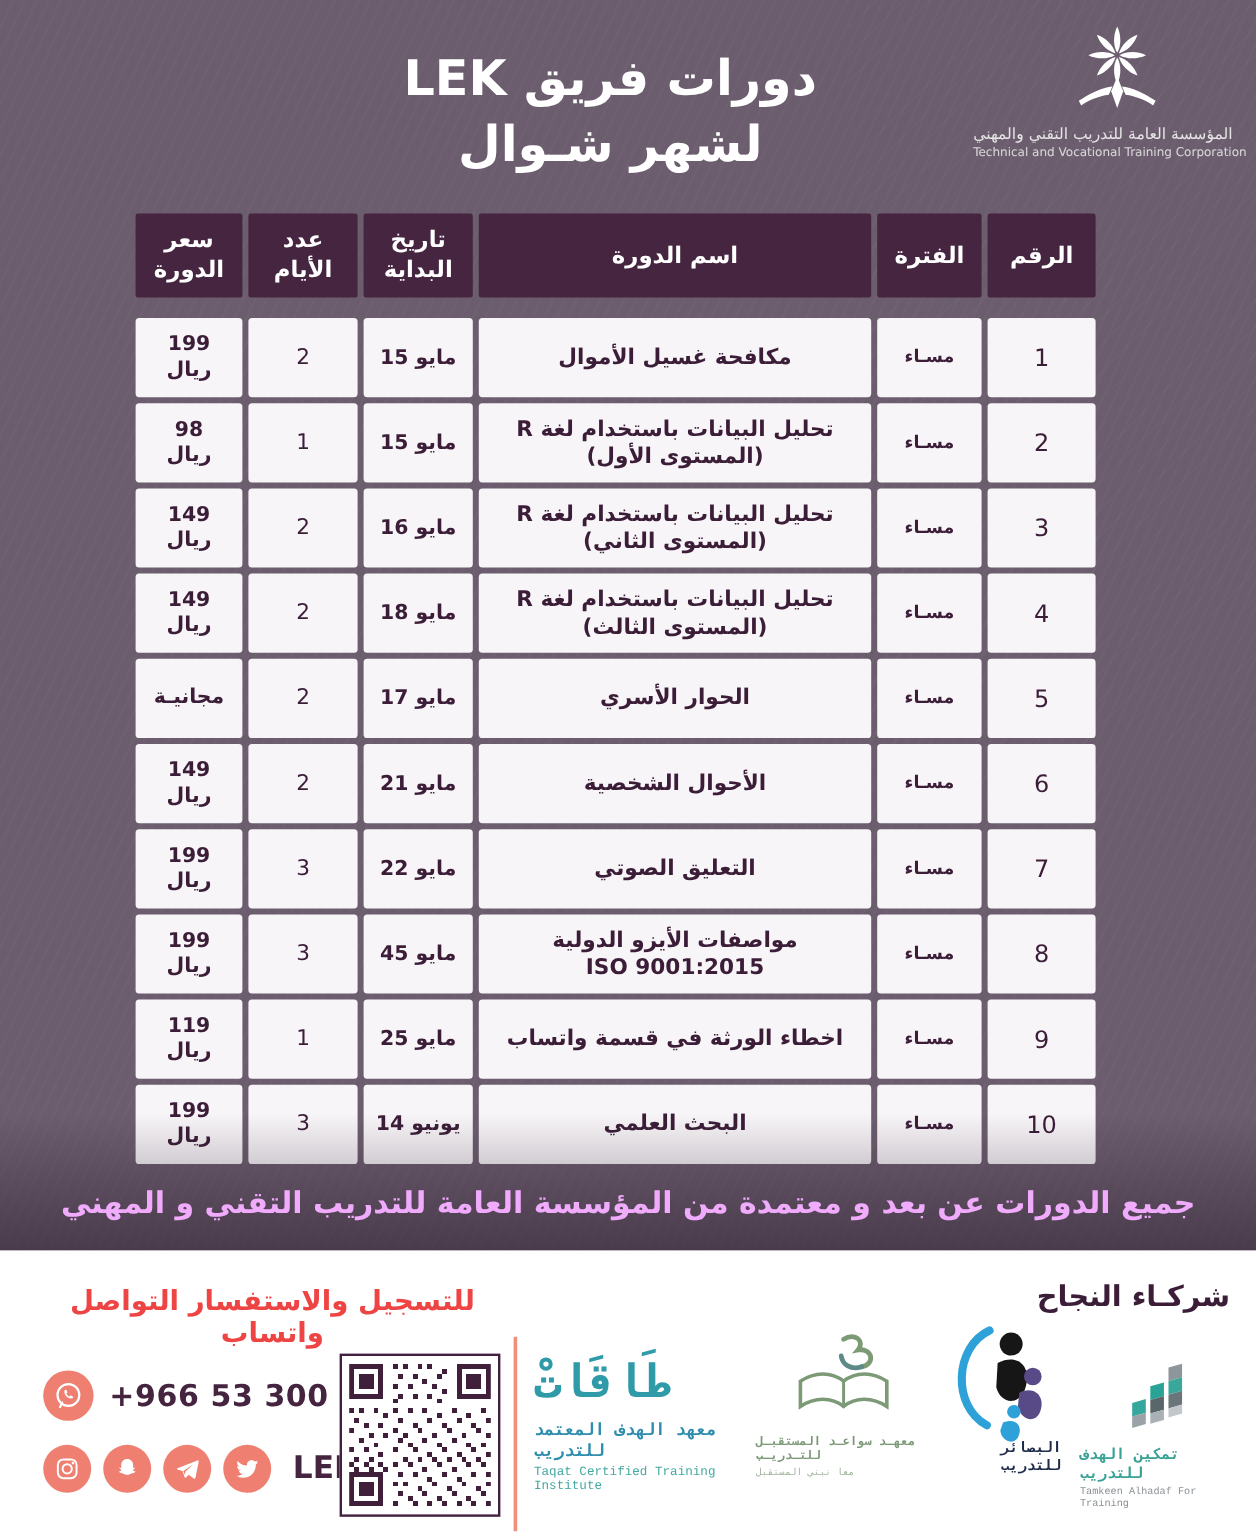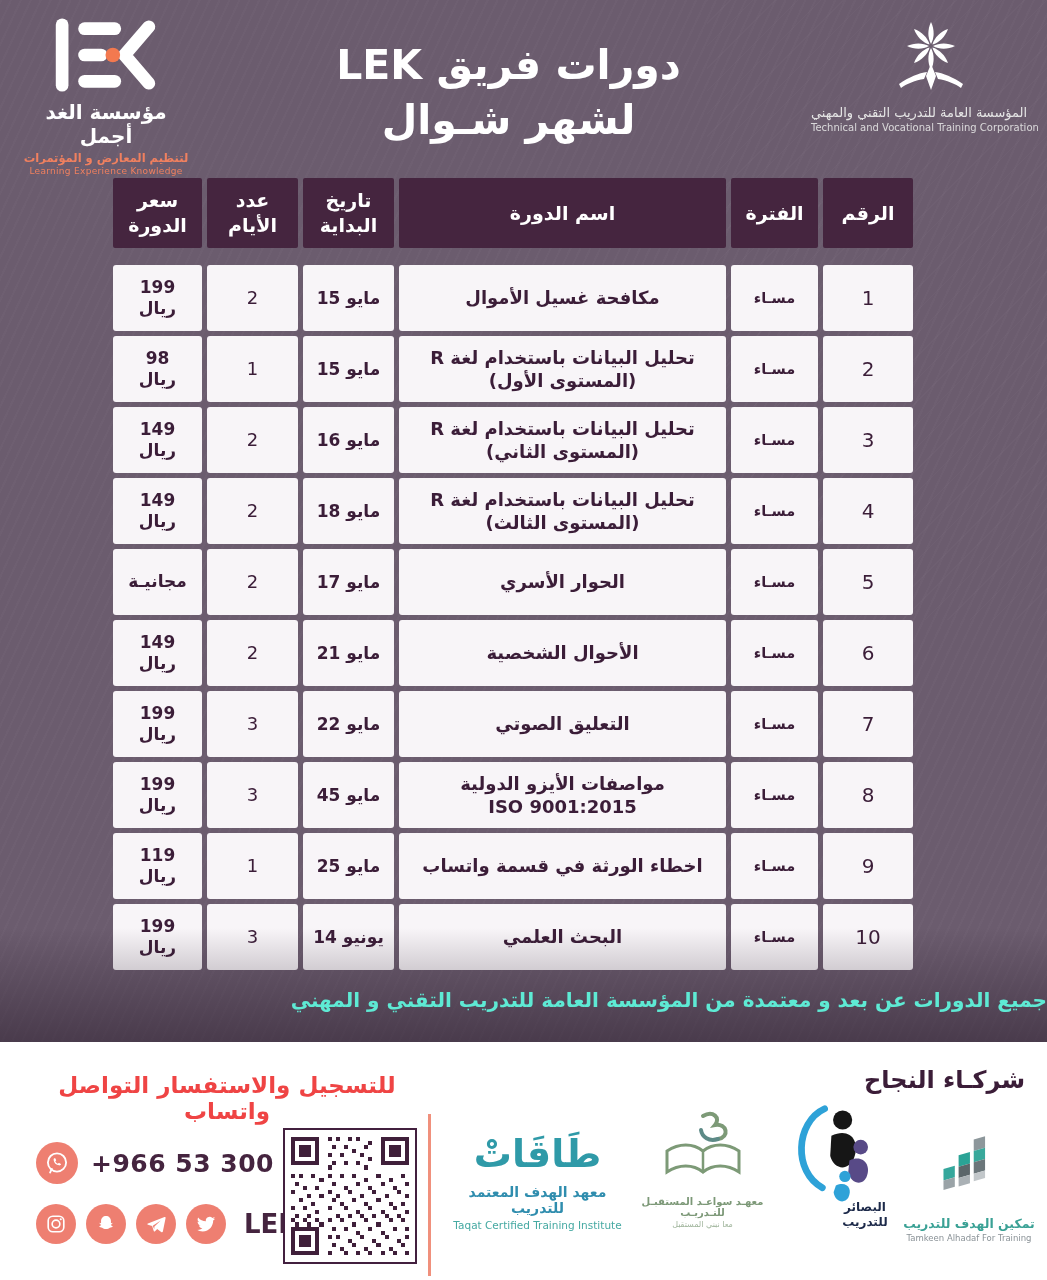--- a/index.html
+++ b/index.html
@@ -32,75 +32,60 @@
   .tbody .c{background:#f8f5f8;color:#3b1d38;height:66px;border-radius:3px;direction:rtl;}
   .c.name{font-size:18px;font-weight:bold;}
   .c.num{font-size:20px;}
   .c.period{font-size:14.5px;font-weight:bold;}
   .c.date{font-size:17px;font-weight:bold;direction:ltr;}
   .c.days{font-size:18px;}
   .c.price{font-size:17px;font-weight:bold;line-height:1.25;}
 
   .shade{position:absolute;left:0;right:0;top:928px;height:114px;
          background:linear-gradient(to bottom,rgba(40,26,42,0),rgba(40,26,42,.5));}
-  .note{position:absolute;left:0;right:0;top:988px;color:#5eead4;
-        font-size:20px;font-weight:bold;direction:rtl;}
+  .note{position:absolute;left:0;right:0;top:988px;text-align:center;color:#f0abfc;
+        font-size:25px;font-weight:bold;direction:rtl;}
 
   
   .bottom{position:absolute;left:0;top:1042px;width:1047px;height:238px;background:#ffffff;}
   .contact-h{position:absolute;left:28px;top:30px;width:398px;text-align:center;color:#ef4444;
              font-size:23px;font-weight:bold;direction:rtl;}
   .wa-row{position:absolute;left:36px;top:100px;display:flex;align-items:center;gap:13px;direction:ltr;}
   .badge{width:42px;height:42px;border-radius:50%;background:#ee7f71;display:flex;align-items:center;justify-content:center;flex:0 0 auto;}
   .soc-row{position:absolute;left:36px;top:162px;display:flex;align-items:center;gap:10px;direction:ltr;}
   .soc-row .badge{width:40px;height:40px;}
   .phone{font-size:25px;font-weight:bold;color:#45243f;letter-spacing:.5px;}
   .handle{font-size:26px;font-weight:bold;color:#45243f;margin-left:8px;}
   .qr{position:absolute;left:283px;top:86px;width:134px;height:136px;border:2px solid #43203f;
       background:#fff;box-sizing:border-box;padding:6px;}
   .qr svg{width:100%;height:100%;display:block;}
   .divider{position:absolute;left:428px;top:72px;width:3px;height:162px;background:#f0907c;}
   .partners-h{position:absolute;right:22px;top:24px;color:#3b1d38;font-size:24px;font-weight:bold;direction:rtl;}
-  .partner{position:absolute;text-align:center;}
+  .partner{position:absolute;text-align:left;font-family:Liberation Mono, monospace;}
   .partner svg{display:block;margin:0 auto;}
   #taqat{left:445px;top:92px;width:185px;}
   #taqat .big{font-size:38px;font-weight:bold;color:#2f9aa8;line-height:1.1;direction:rtl;}
   #taqat .s1{font-size:14px;font-weight:bold;color:#2f8dae;margin-top:8px;direction:rtl;}
   #taqat .s2{font-size:10.5px;color:#45a9a2;margin-top:3px;}
   #sawaed{left:630px;top:64px;width:145px;}
   #sawaed .s1{font-size:10px;font-weight:bold;color:#7c9877;margin-top:4px;direction:rtl;}
   #sawaed .s2{font-size:8px;color:#9fb49b;margin-top:2px;direction:rtl;}
   #basair{left:778px;top:60px;width:118px;}
   #basair .s1{font-size:12px;font-weight:bold;color:#1d2a4a;line-height:1.25;direction:rtl;margin-top:-26px;margin-left:56px;}
   #tamkeen{left:900px;top:66px;width:138px;}
-  #tamkeen .s1{font-size:12.5px;font-weight:bold;color:#3aa195;margin-top:16px;direction:rtl;}
+  #tamkeen .s1{font-size:12.5px;font-weight:bold;color:#3aa195;margin-top:4px;direction:rtl;}
   #tamkeen .s2{font-size:8.5px;color:#8a9297;margin-top:2px;}
 </style>
 </head>
 <body>
 
 <div class="page">
   <div class="tex"></div>
   <div class="tex2"></div>
 
-  <div class="lek">
-    <svg width="126" height="78" viewBox="0 0 110 80">
-      <g stroke="#ffffff" stroke-width="13" stroke-linecap="round" stroke-linejoin="round" fill="none">
-        <path d="M10 9 V71"></path>
-        <path d="M33 13 H64"></path>
-        <path d="M33 40 H50"></path>
-        <path d="M33 67 H64"></path>
-        <path d="M99 11 L74 40 L99 69"></path>
-      </g>
-      <circle cx="62" cy="40" r="7.5" fill="#f3794f"></circle>
-    </svg>
-    <div class="n1">مؤسسة الغد أجمل</div>
-    <div class="n2">لتنظيم المعارض و المؤتمرات</div>
-    <div class="n3">Learning Experience Knowledge</div>
-  </div>
 
   <div class="title">
     <div>دورات فريق LEK</div>
     <div>لشهر شـوال</div>
   </div>
 
   <div class="tvtc">
     <svg width="74" height="80" viewBox="0 0 72 80">
       <g fill="#ffffff">
         <g>

